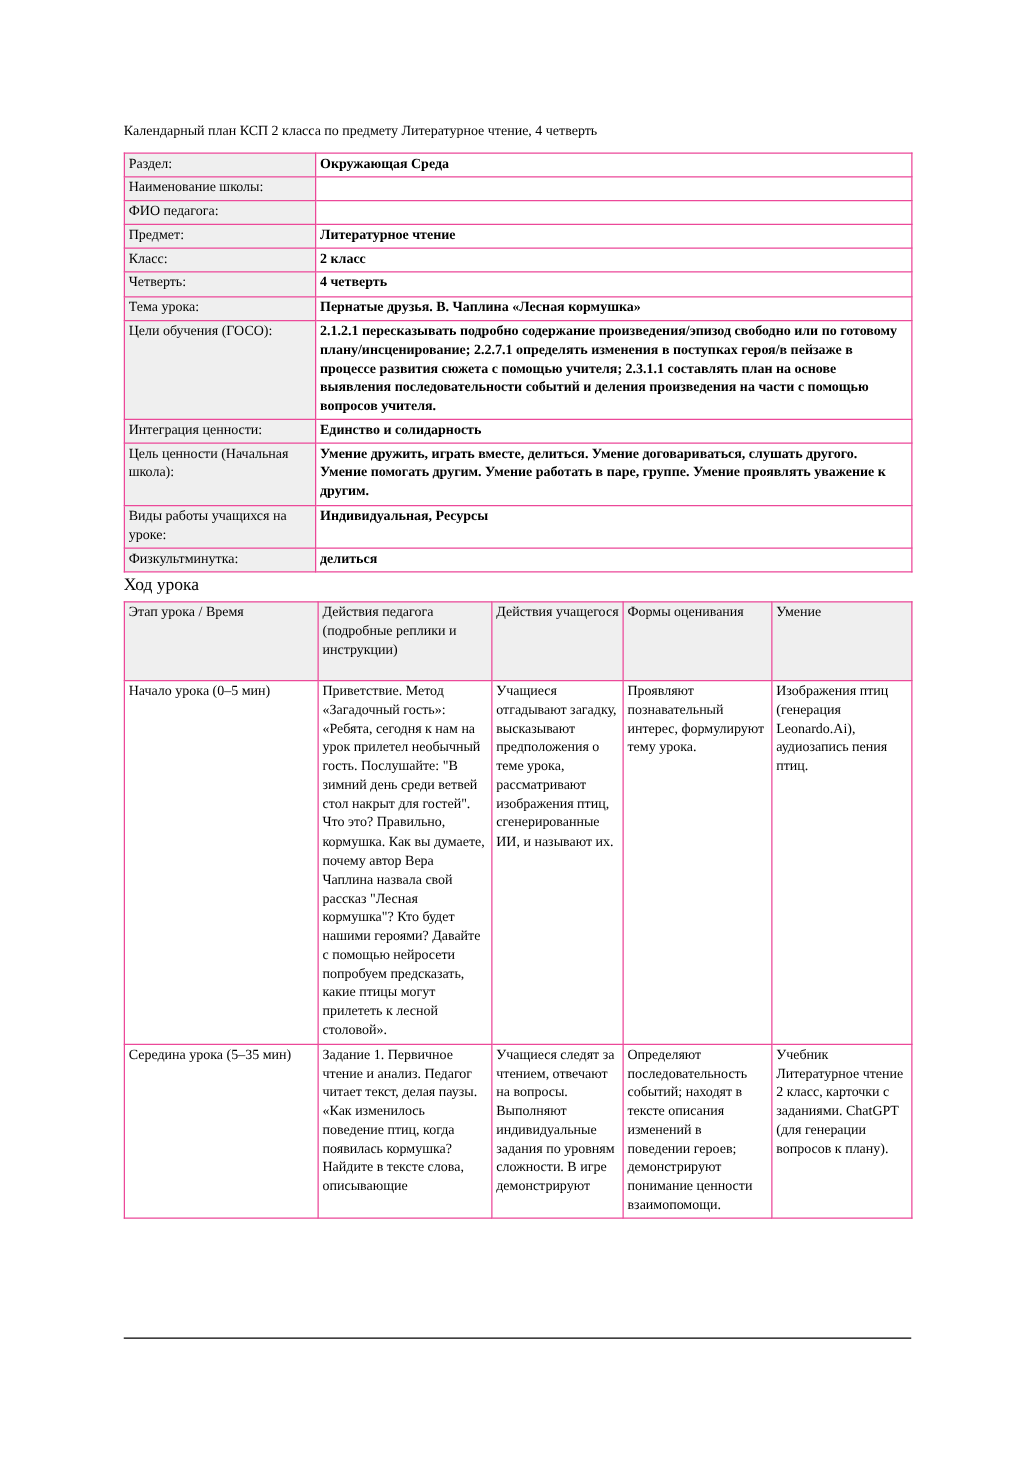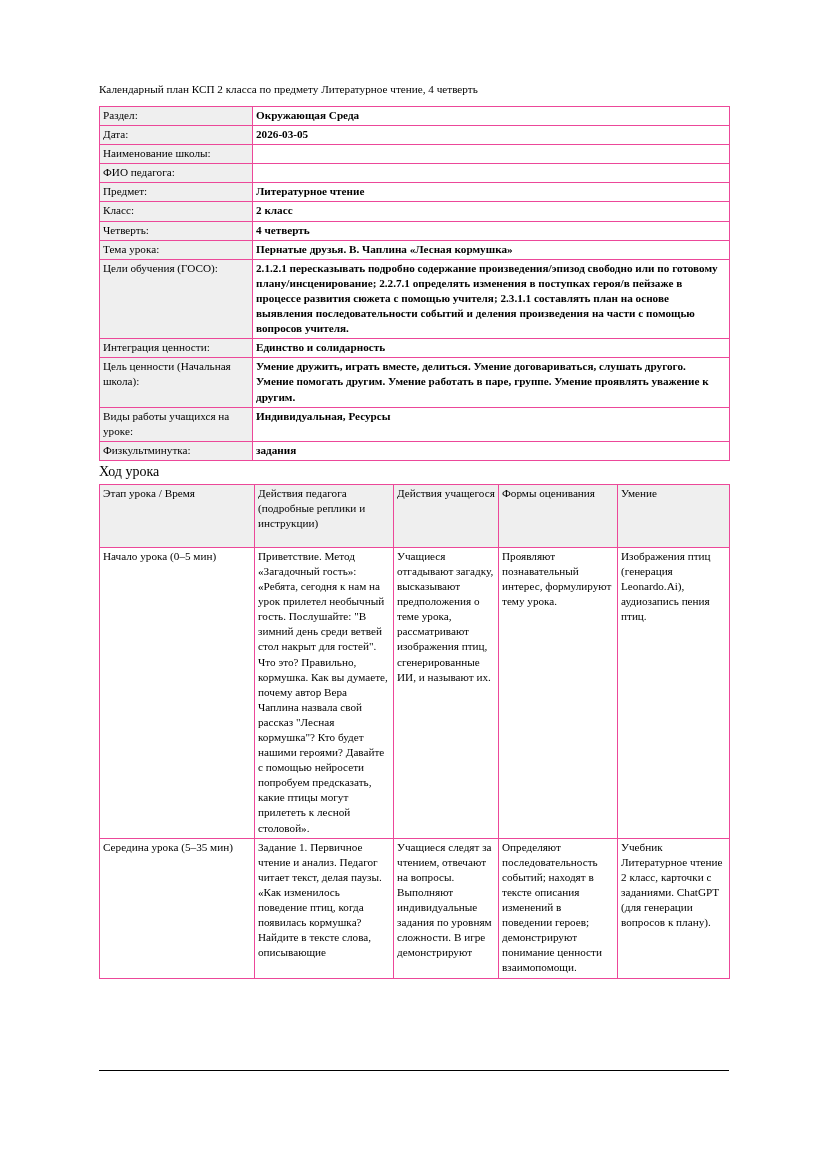--- a/index.html
+++ b/index.html
@@ -16,21 +16,21 @@
     position: relative;
     width: 827px;
     height: 1170px;
     background: #ffffff;
     overflow: hidden;
     box-sizing: border-box;
   }
   .content {
     position: absolute;
     left: 99px;
-    top: 82px;
+    top: 98px;
     width: 630px;
   }
   .doc-title {
     font-size: 11.2px;
     line-height: 15px;
     margin: 0 0 9px 0;
     white-space: nowrap;
   }
   .section-label {
     font-size: 14px;
@@ -113,24 +113,20 @@
       <colgroup>
         <col class="c-label">
         <col class="c-value">
       </colgroup>
       <tbody>
         <tr>
           <td class="label-cell">Раздел:</td>
           <td class="value-cell">Окружающая Среда</td>
         </tr>
         <tr>
-          <td class="label-cell">Дата:</td>
-          <td class="value-cell">2026-03-05</td>
-        </tr>
-        <tr>
           <td class="label-cell">Наименование школы:</td>
           <td class="value-cell"></td>
         </tr>
         <tr>
           <td class="label-cell">ФИО педагога:</td>
           <td class="value-cell"></td>
         </tr>
         <tr>
           <td class="label-cell">Предмет:</td>
           <td class="value-cell">Литературное чтение</td>
@@ -158,21 +154,21 @@
         <tr>
           <td class="label-cell">Цель ценности (Начальная школа):</td>
           <td class="value-cell">Умение дружить, играть вместе, делиться. Умение договариваться, слушать другого. Умение помогать другим. Умение работать в паре, группе. Умение проявлять уважение к другим.</td>
         </tr>
         <tr>
           <td class="label-cell">Виды работы учащихся на уроке:</td>
           <td class="value-cell">Индивидуальная, Ресурсы</td>
         </tr>
         <tr>
           <td class="label-cell">Физкультминутка:</td>
-          <td class="value-cell">задания</td>
+          <td class="value-cell">делиться</td>
         </tr>
       </tbody>
     </table>
 
     <p class="section-label">Ход урока</p>
 
     <table class="doc-table proc-table">
       <colgroup>
         <col class="c1">
         <col class="c2">

